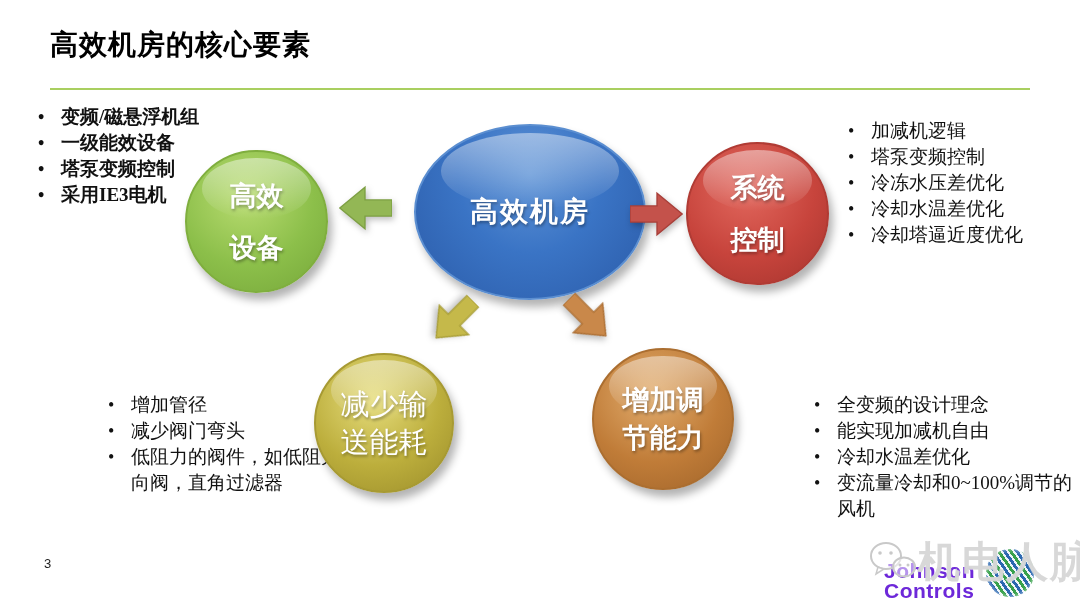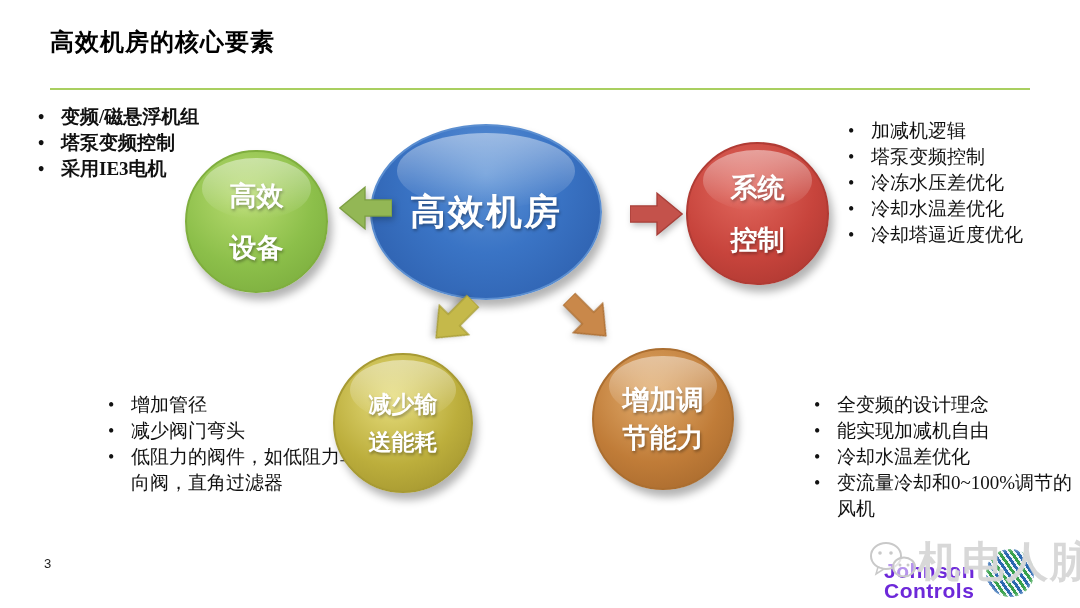--- a/index.html
+++ b/index.html
@@ -3,21 +3,21 @@
 <meta charset="utf-8">
 <style>
   * { margin:0; padding:0; box-sizing:border-box; }
   html,body { background:#e8e8e8; }
   .slide {
     position:relative; width:1080px; height:608px; background:#ffffff;
     overflow:hidden; font-family:"Liberation Serif", serif; margin:0 auto;
   }
   
   .title {
-    position:absolute; left:50px; top:26px; font-size:24px; font-weight:bold;
+    position:absolute; left:50px; top:26px; font-size:28px; font-weight:bold;
     color:#000; letter-spacing:1px;
   }
   .title-rule {
     position:absolute; left:50px; top:88px; width:980px; height:2px;
     background:#a9cf60;
   }
   
   ul.bullets { position:absolute; list-style:none; font-size:19px; line-height:26px; color:#111; }
   ul.bullets li { position:relative; padding-left:25px; }
   ul.bullets li::before { content:"•"; position:absolute; left:2px; top:0; font-size:18px; }
@@ -33,38 +33,38 @@
     text-align:center; text-shadow:1px 2px 3px rgba(0,0,0,0.35);
     box-shadow:4px 7px 9px rgba(0,0,0,0.30);
   }
   .node::after {
     content:""; position:absolute; left:11%; right:11%; top:4%; height:44%;
     border-radius:50%;
     background:linear-gradient(rgba(255,255,255,0.45), rgba(255,255,255,0));
     pointer-events:none;
   }
   .node-center {
-    left:370px; top:124px; width:232px; height:176px;
+    left:414px; top:124px; width:232px; height:176px;
     background:radial-gradient(ellipse at 50% 28%, #5e93d6 0%, #3a74c5 45%, #2b5ba8 100%);
-    border:2px solid #5b8ed0; font-size:36px; letter-spacing:2px;
+    border:2px solid #5b8ed0; font-size:28px; letter-spacing:2px;
   }
   .node-equipment {
     left:185px; top:150px; width:143px; height:143px;
     background:radial-gradient(circle at 42% 32%, #b9dc71 0%, #8cbf4a 55%, #76a73a 100%);
     border:2px solid #7fae3e; font-size:27px; line-height:52px; font-weight:600;justify-content:center;
   }
   .node-control {
     left:686px; top:142px; width:143px; height:143px;
     background:radial-gradient(circle at 42% 32%, #e2685e 0%, #c7443c 55%, #a5342e 100%);
     border:2px solid #b03b34; font-size:27px; line-height:52px; font-weight:600;text-align:center;
   }
   .node-transport {
-    left:333px; top:353px; width:140px; height:140px;
+    left:314px; top:353px; width:140px; height:140px;
     background:radial-gradient(circle at 42% 32%, #e6dd7d 0%, #bcae3c 55%, #9b8d2b 100%);
-    border:2px solid #a79a33; font-size:23px; line-height:38px; font-weight:700;
+    border:2px solid #a79a33; font-size:29px; line-height:38px; font-weight:400;
   }
   .node-regulation {
     left:592px; top:348px; width:142px; height:142px;
     background:radial-gradient(circle at 42% 32%, #e2ad6e 0%, #c07c38 55%, #a0642a 100%);
     border:2px solid #ab6e30; font-size:27px; line-height:38px; font-weight:600;
   }
   .arrow { position:absolute; filter:drop-shadow(2px 3px 3px rgba(0,0,0,0.25)); }
   .arrow svg { display:block; }
   .arrow-left       { left:338px; top:184px; }
   .arrow-right      { left:630px; top:190px; }
@@ -100,20 +100,21 @@
 </head>
 <body>
 
 <div class="slide">
 
   <div class="title">高效机房的核心要素</div>
   <div class="title-rule"></div>
 
   <ul class="bullets bl-top-left">
       <li>变频/磁悬浮机组</li>
+      <li>一级能效设备</li>
       <li>塔泵变频控制</li>
       <li>采用IE3电机</li>
     </ul>
   <ul class="bullets bl-top-right">
       <li>加减机逻辑</li>
       <li>塔泵变频控制</li>
       <li>冷冻水压差优化</li>
       <li>冷却水温差优化</li>
       <li>冷却塔逼近度优化</li>
     </ul>

